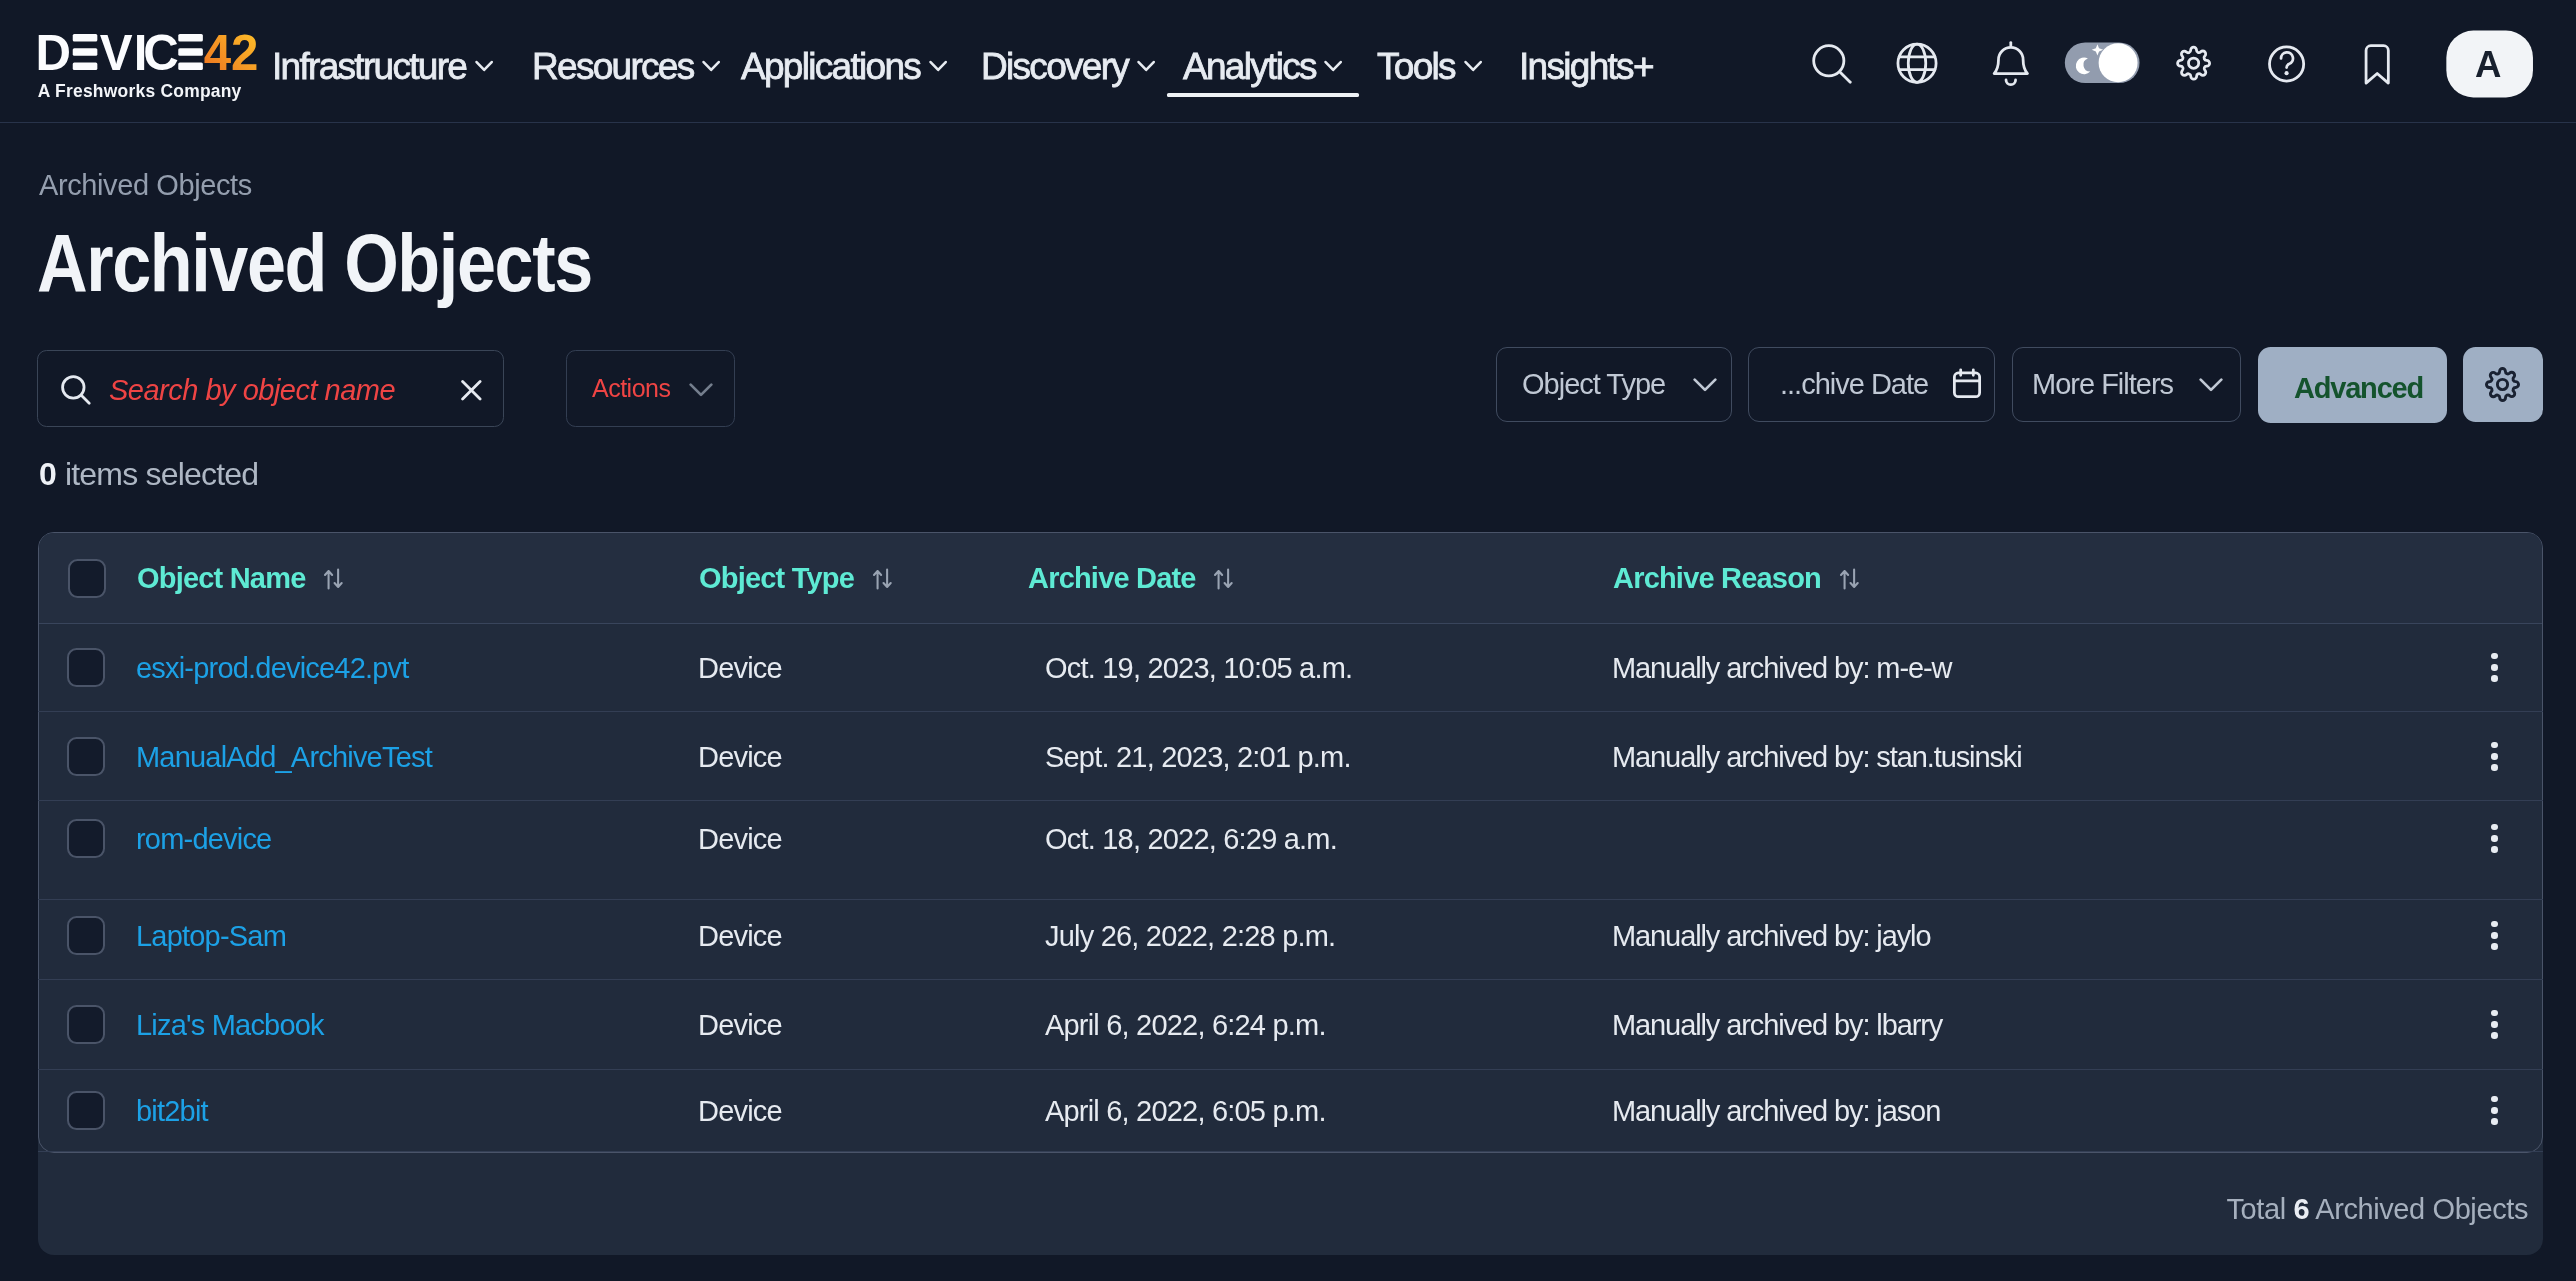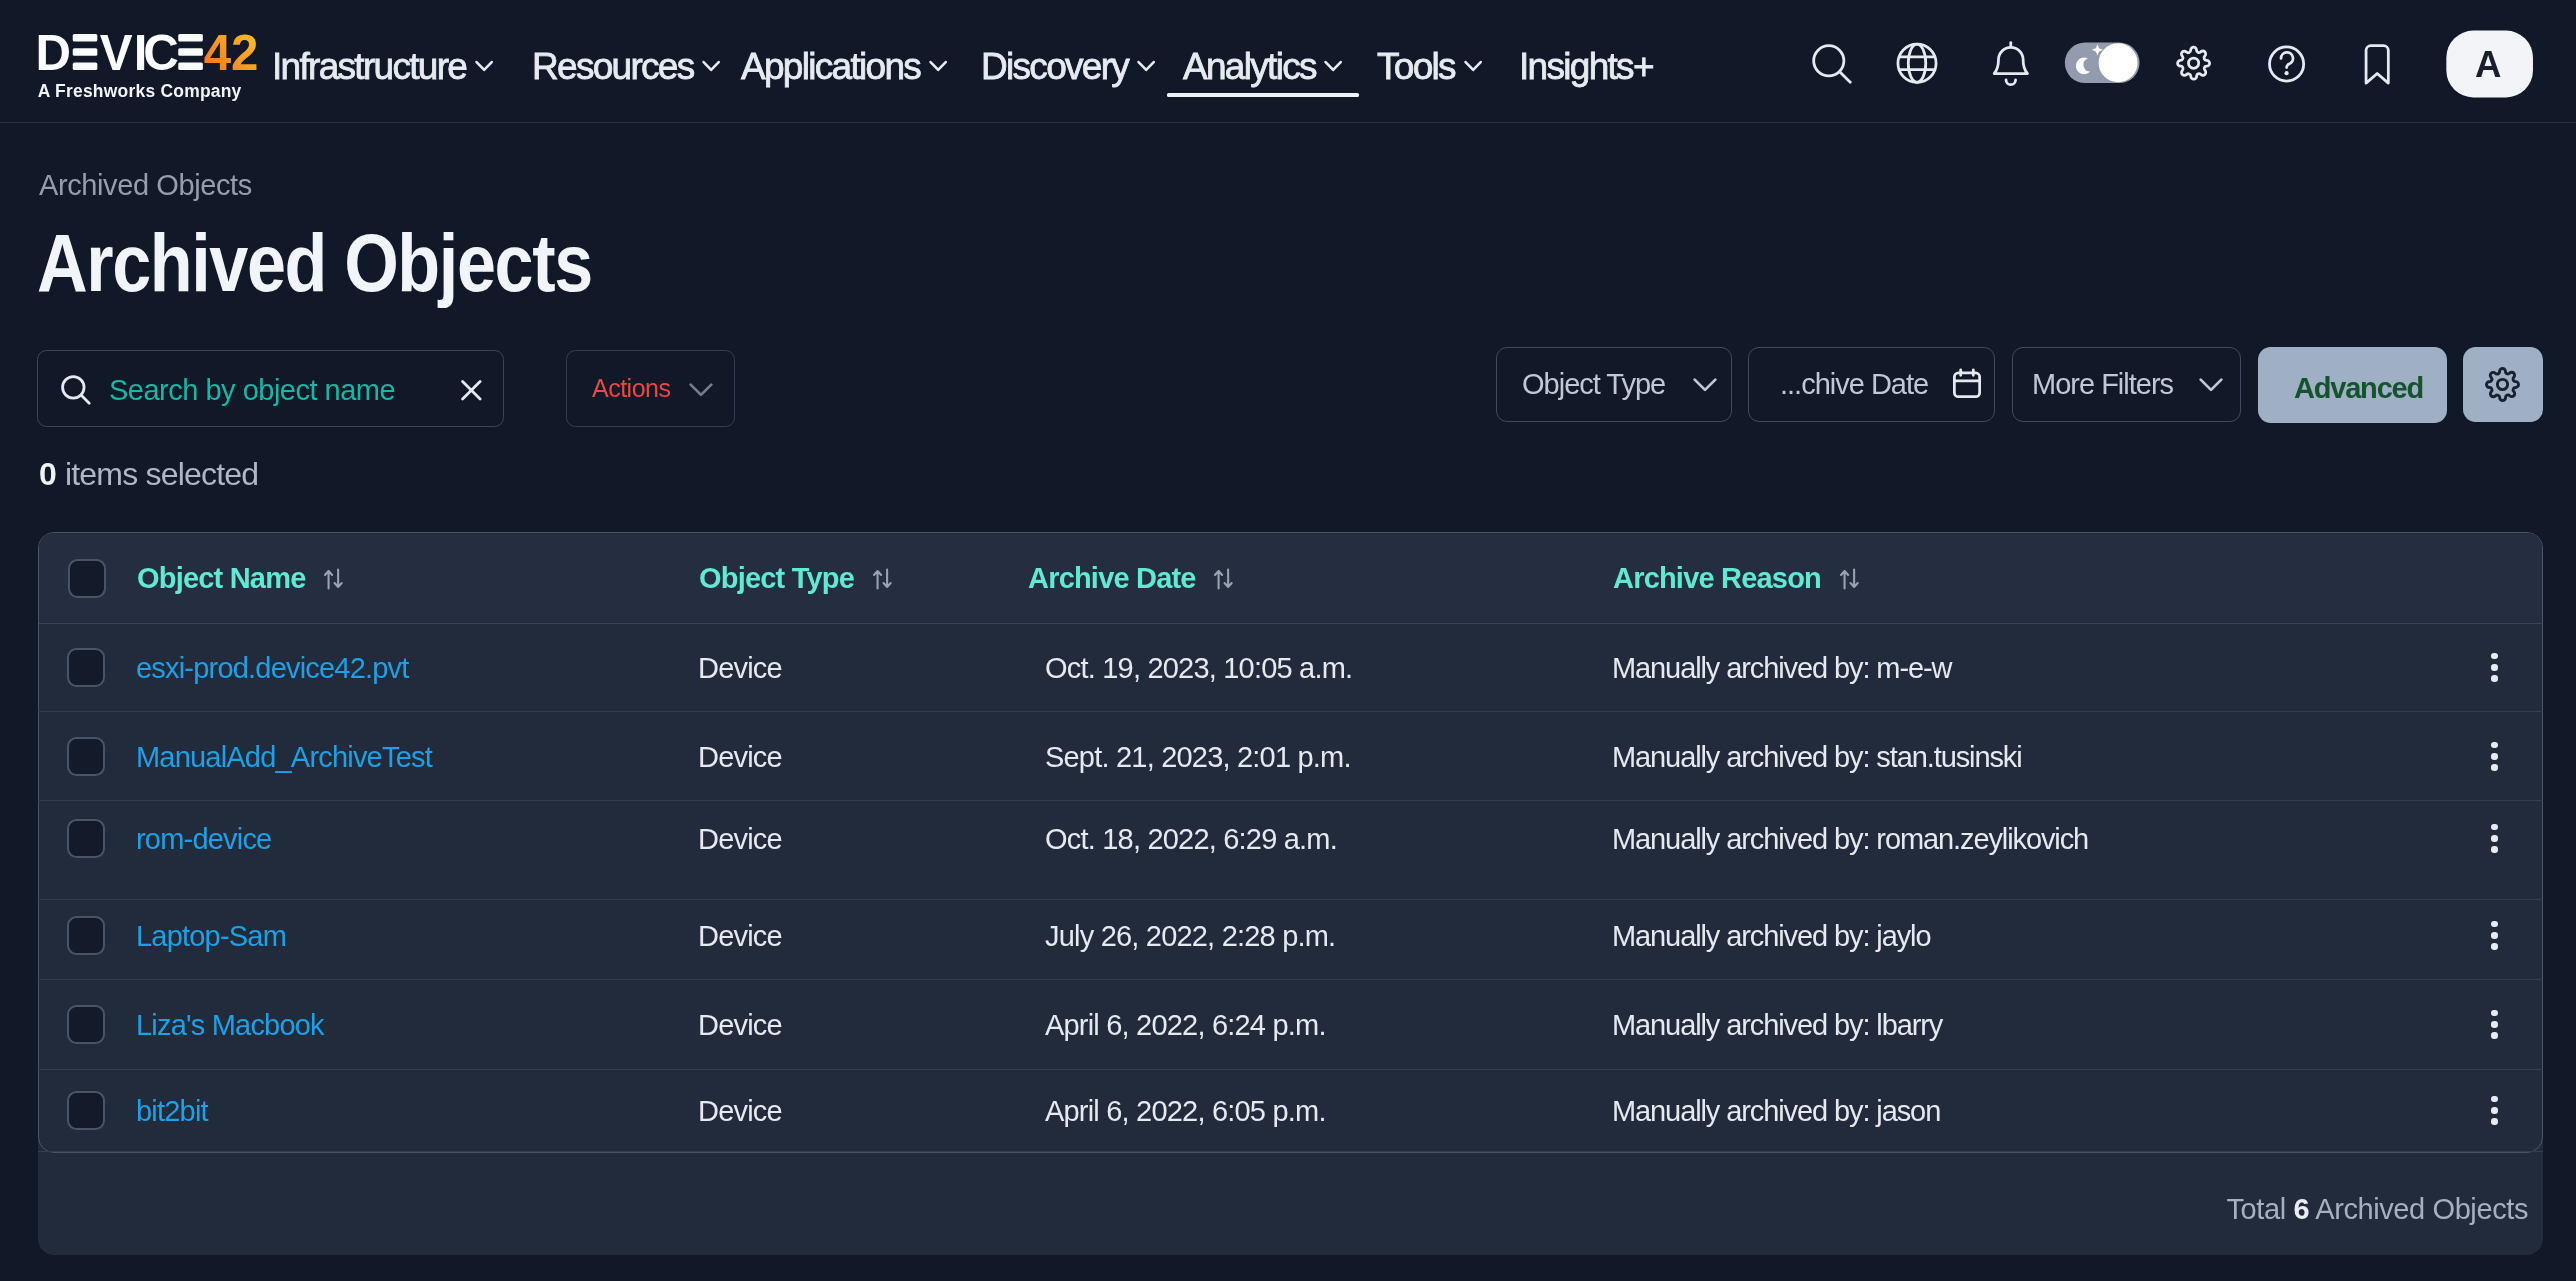--- a/index.html
+++ b/index.html
@@ -138,21 +138,21 @@
 </div>
 
 <div class="crumb">Archived Objects</div>
 <h1 class="title">Archived Objects</h1>
 
 <div class="box" style="left:37px;top:350px;width:467px;height:77px;">
   <svg class="abs" style="left:20.7px;top:21.5px;" width="35" height="35" viewBox="0 0 44 44">
       <circle cx="18" cy="18" r="13.5" class="ic"></circle>
       <path d="M28 28 L38 38" class="ic"></path>
     </svg>
-  <span class="abs" style="left:71px;top:23px;font-size:29px;color:#14b8a6;letter-spacing:-0.5px;">Search by object name</span>
+  <span class="abs" style="left:71px;top:23px;font-size:29px;color:#ef4444;letter-spacing:-0.5px;font-style:italic;">Search by object name</span>
   <svg class="abs" style="left:423px;top:29px;" width="20.7" height="20.7" viewBox="0 0 26 26">
       <path d="M2 2 L24 24 M24 2 L2 24" class="ic"></path>
     </svg>
 </div>
 <div class="box" style="left:566px;top:350px;width:169px;height:77px;border-color:#333e52;">
   <span class="abs" style="left:25px;top:23px;font-size:25px;color:#ef4444;letter-spacing:-0.5px;">Actions</span>
   <svg class="abs" style="left:122px;top:32px;" width="24" height="14.3" viewBox="0 0 30 18">
       <path d="M2 2 L15 15 L28 2" fill="none" stroke="#747e8d" stroke-width="3.4" stroke-linecap="round" stroke-linejoin="round"></path>
     </svg>
 </div>
@@ -232,21 +232,20 @@
           <i></i>
           <i></i>
           <i></i>
         </div>
     </div>
     <div class="row" style="top:262px;height:106px;">
       <div class="cb" style="top:25px;"></div>
       <div class="cell" style="left:98px;top:29px;"><a class="lnk" href="#">rom-device</a></div>
       <div class="cell" style="left:660px;top:29px;">Device</div>
       <div class="cell" style="left:1007px;top:29px;">Oct. 18, 2022, 6:29 a.m.</div>
-      <div class="cell rsn" style="left:1574px;top:29px;">Manually archived by: roman.zeylikovich</div>
       <div class="kebab" style="top:30px;">
           <i></i>
           <i></i>
           <i></i>
         </div>
     </div>
     <div class="row" style="top:359px;height:89px;">
       <div class="cb" style="top:25px;"></div>
       <div class="cell" style="left:98px;top:29px;"><a class="lnk" href="#">Laptop-Sam</a></div>
       <div class="cell" style="left:660px;top:29px;">Device</div>

